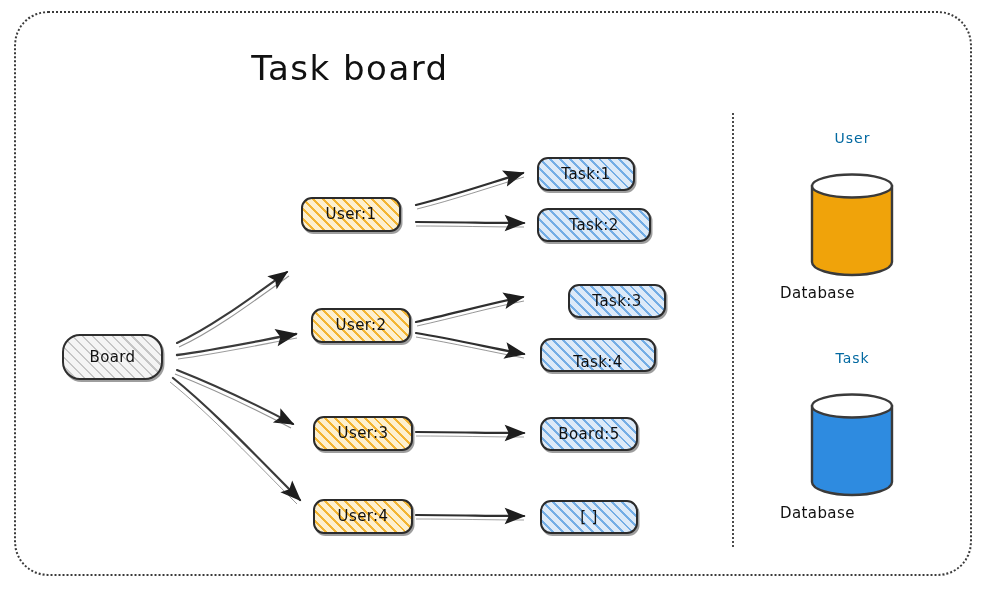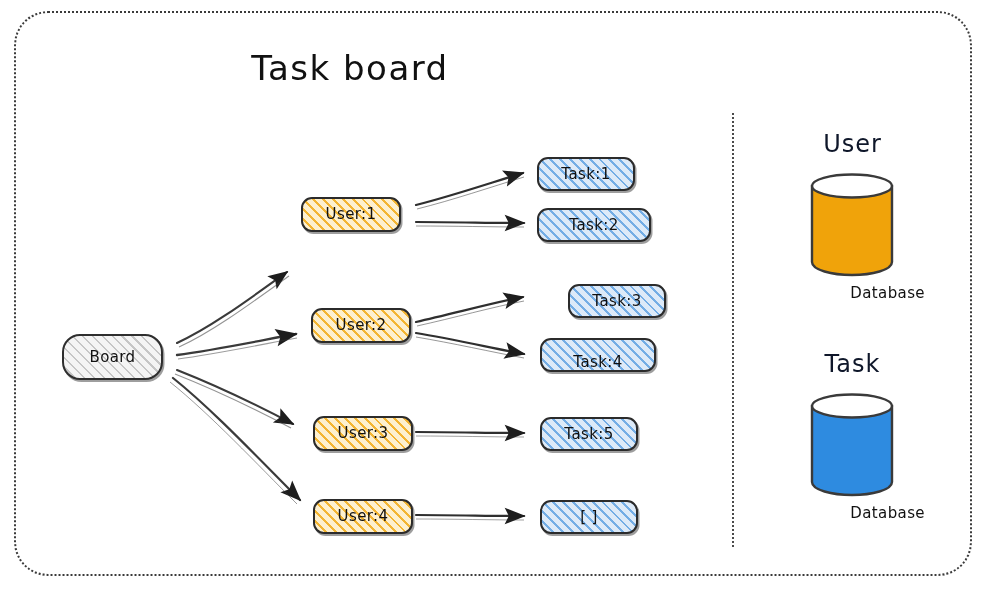--- a/index.html
+++ b/index.html
@@ -102,28 +102,28 @@
         rgba(0,0,0,0) 7px);
     border-color: #2b2b2b;
   }
   
   .legend-group { position: absolute; }
   .legend-title {
     position: absolute;
     width: 100%;
     text-align: center;
     top: 0px;
-    font-size: 24px;
+    font-size: 14px;
     letter-spacing: 1px;
-    color: #0f172a;
+    color: #0369a1;
   }
   .legend-caption {
     position: absolute;
     width: 100%;
-    text-align: right;
+    text-align: left;
     bottom: 0px;
     font-size: 15px;
     letter-spacing: 0.4px;
     color: #111111;
     margin-top: 17px;
   }
   .cylinder { position: absolute; }
   
   #edges {
     position: absolute;
@@ -225,21 +225,21 @@
   <div class="node node-task" style="left:537px; top:208px; width:114px; height:34px;">
     <span class="node-label">Task:2</span>
   </div>
   <div class="node node-task" style="left:540px; top:284px; width:98px; height:34px;margin-left:28px;">
     <span class="node-label">Task:3</span>
   </div>
   <div class="node node-task" style="left:540px; top:338px; width:116px; height:34px;align-items:flex-end;">
     <span class="node-label">Task:4</span>
   </div>
   <div class="node node-task" style="left:540px; top:417px; width:98px; height:34px;">
-    <span class="node-label">Task:5</span>
+    <span class="node-label">Board:5</span>
   </div>
   <div class="node node-task" style="left:540px; top:500px; width:98px; height:34px;">
     <span class="node-label">[ ]</span>
   </div>
 
   <div class="legend-group" style="left:780px; top:130px; width:145px; height:172px;">
     <div class="legend-title">User</div>
     <svg class="cylinder" style="left:26px; top:40px;" width="92" height="108" viewBox="0 0 92 108" xmlns="http://www.w3.org/2000/svg">
       <path d="M6,16 L6,92 C6,100 26,105 46,105 C66,105 86,100 86,92 L86,16 Z" fill="#F0A30A" stroke="#3a3a3a" stroke-width="2.4"></path>
       <ellipse cx="46" cy="16" rx="40" ry="11.5" fill="#ffffff" stroke="#3a3a3a" stroke-width="2.4"></ellipse>

